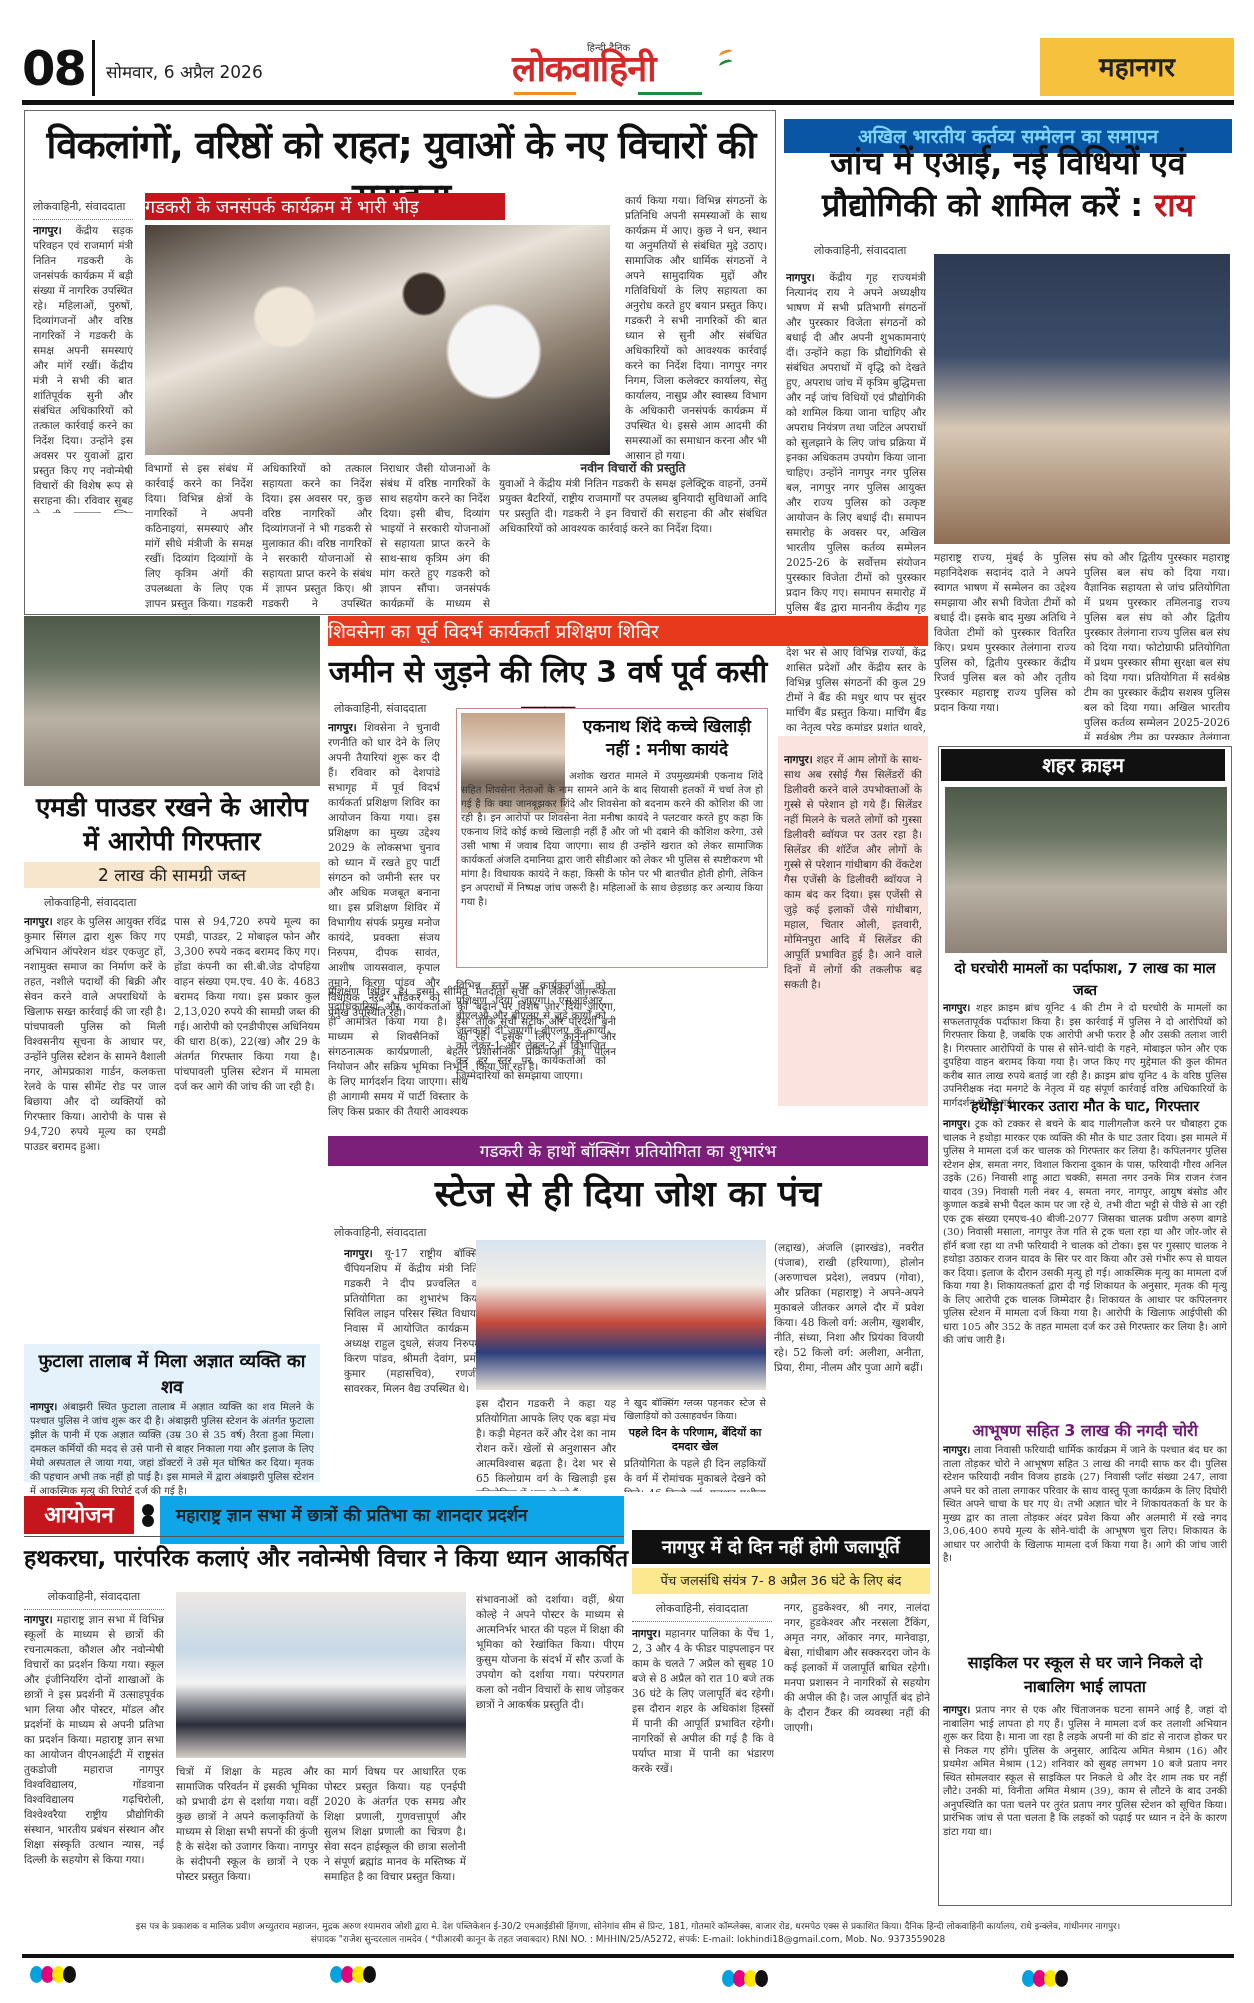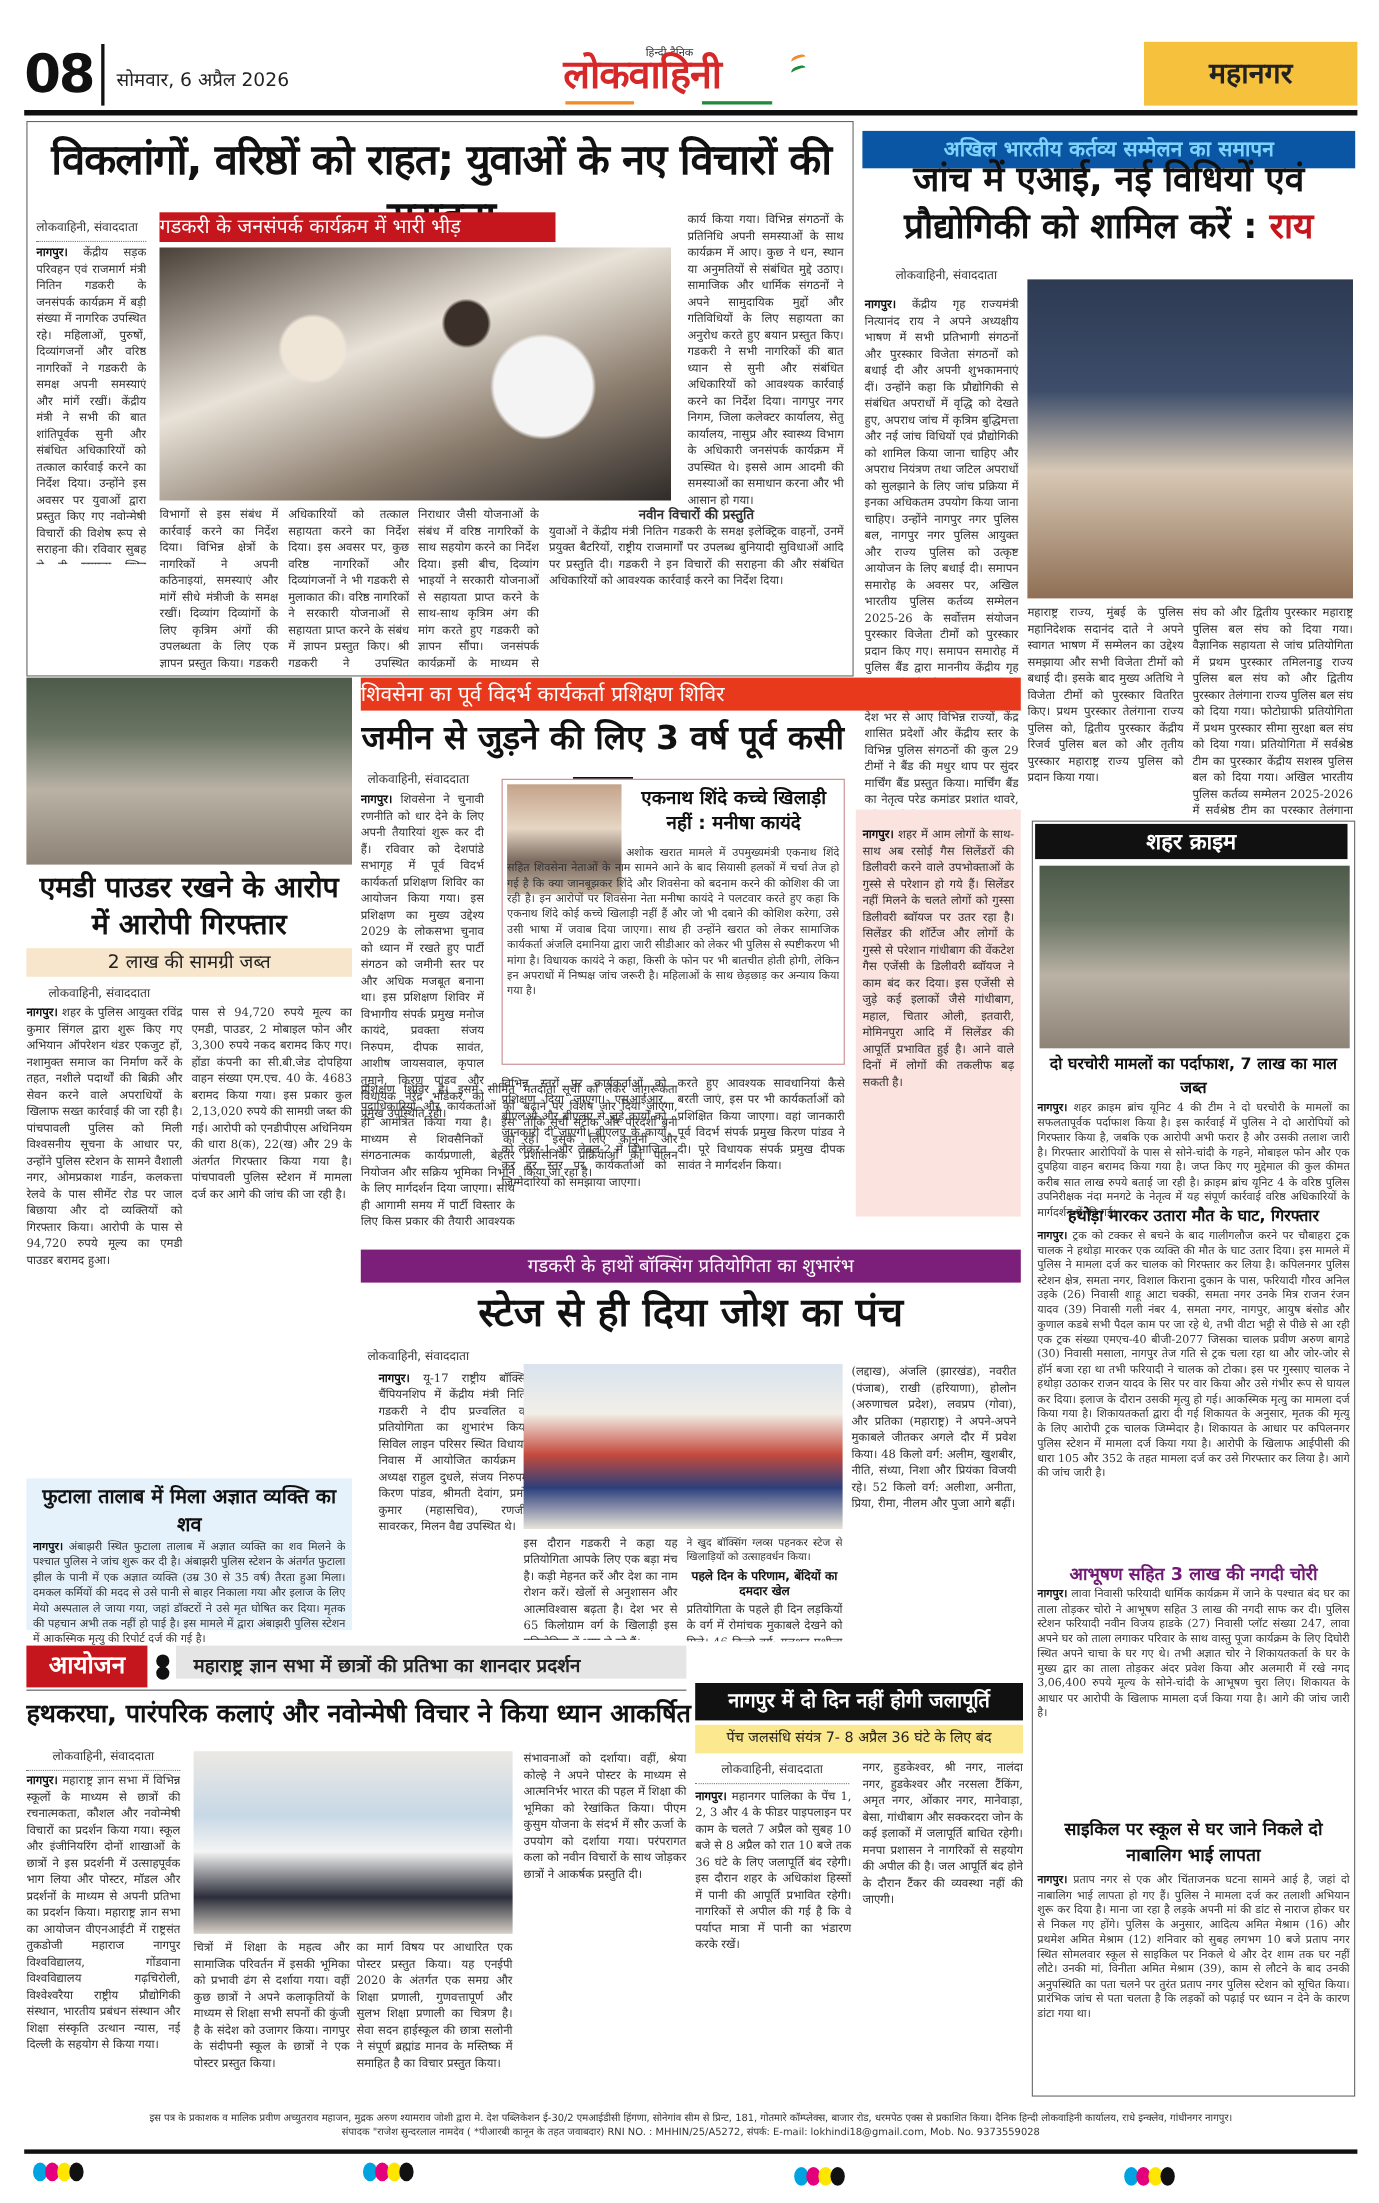--- a/index.html
+++ b/index.html
@@ -83,21 +83,20 @@
   <div class="abs body-text" style="left:0;top:104px;width:112px;height:380px;overflow:hidden;">
     <b>नागपुर।</b>
     <span>शिवसेना ने चुनावी रणनीति को धार देने के लिए अपनी तैयारियां शुरू कर दी हैं। रविवार को देशपांडे सभागृह में पूर्व विदर्भ कार्यकर्ता प्रशिक्षण शिविर का आयोजन किया गया। इस प्रशिक्षण का मुख्य उद्देश्य 2029 के लोकसभा चुनाव को ध्यान में रखते हुए पार्टी संगठन को जमीनी स्तर पर और अधिक मजबूत बनाना था। इस प्रशिक्षण शिविर में विभागीय संपर्क प्रमुख मनोज कायंदे, प्रवक्ता संजय निरुपम, दीपक सावंत, आशीष जायसवाल, कृपाल तुमाने, किरण पांडव और विधायक नरेंद्र भोंडेकर को प्रमुख उपस्थिति रही।</span>
   </div>
   <div class="abs" style="left:128px;top:92px;width:312px;height:260px;border:1px solid #c98a8a;background:#fff;">
     <div class="abs photo indoor" style="left:4px;top:4px;width:104px;height:100px;"></div>
     <div class="abs sans" style="left:112px;top:6px;width:196px;font-size:17px;font-weight:bold;color:#111;text-align:center;line-height:23px;">एकनाथ शिंदे कच्चे खिलाड़ी नहीं : मनीषा कायंदे</div>
     <div class="abs body-text" style="left:4px;top:60px;width:302px;height:194px;overflow:hidden;font-size:10px;line-height:14px;text-indent:108px;">अशोक खरात मामले में उपमुख्यमंत्री एकनाथ शिंदे सहित शिवसेना नेताओं के नाम सामने आने के बाद सियासी हलकों में चर्चा तेज हो गई है कि क्या जानबूझकर शिंदे और शिवसेना को बदनाम करने की कोशिश की जा रही है। इन आरोपों पर शिवसेना नेता मनीषा कायंदे ने पलटवार करते हुए कहा कि एकनाथ शिंदे कोई कच्चे खिलाड़ी नहीं हैं और जो भी दबाने की कोशिश करेगा, उसे उसी भाषा में जवाब दिया जाएगा। साथ ही उन्होंने खरात को लेकर सामाजिक कार्यकर्ता अंजलि दमानिया द्वारा जारी सीडीआर को लेकर भी पुलिस से स्पष्टीकरण भी मांगा है। विधायक कायंदे ने कहा, किसी के फोन पर भी बातचीत होती होगी, लेकिन इन अपराधों में निष्पक्ष जांच जरूरी है। महिलाओं के साथ छेड़छाड़ कर अन्याय किया गया है।</div>
   </div>
   <div class="abs body-text" style="left:128px;top:362px;width:150px;height:120px;overflow:hidden;">विभिन्न स्तरों पर कार्यकर्ताओं को प्रशिक्षण दिया जाएगा। एसआईआर, बीएलओ और बीएलए से जुड़े कार्यों को जानकारी दी जाएगी। बीएलए के कार्यों को लेकर-1 और लेवल-2 में विभाजित कर हर स्तर पर कार्यकर्ताओं को जिम्मेदारियों को समझाया जाएगा।</div>
-  <div class="abs body-text" style="left:288px;top:362px;width:152px;height:120px;overflow:hidden;">करते हुए आवश्यक सावधानियां कैसे बरती जाएं, इस पर भी कार्यकर्ताओं को प्रशिक्षित किया जाएगा। वहां जानकारी पूर्व विदर्भ संपर्क प्रमुख किरण पांडव ने दी। पूरे विधायक संपर्क प्रमुख दीपक सावंत ने मार्गदर्शन किया।</div>
 
   <div class="abs" style="left:450px;top:120px;width:150px;height:370px;background:#fbe4e0;padding:6px;">
     <div class="body-text" style="margin-top:10px;height:262px;overflow:hidden;">
       <b>नागपुर।</b>
       <span>शहर में आम लोगों के साथ-साथ अब रसोई गैस सिलेंडरों की डिलीवरी करने वाले उपभोक्ताओं के गुस्से से परेशान हो गये हैं। सिलेंडर नहीं मिलने के चलते लोगों को गुस्सा डिलीवरी ब्वॉयज पर उतर रहा है। सिलेंडर की शॉर्टेज और लोगों के गुस्से से परेशान गांधीबाग की वेंकटेश गैस एजेंसी के डिलीवरी ब्वॉयज ने काम बंद कर दिया। इस एजेंसी से जुड़े कई इलाकों जैसे गांधीबाग, महाल, चितार ओली, इतवारी, मोमिनपुरा आदि में सिलेंडर की आपूर्ति प्रभावित हुई है। आने वाले दिनों में लोगों की तकलीफ बढ़ सकती है।</span>
     </div>
   </div>
 </div>
 
 <div class="abs photo group" style="left:24px;top:616px;width:296px;height:170px;"></div>
@@ -170,21 +169,21 @@
     </div>
   </div>
 </div>
 
 <div class="abs" style="left:24px;top:1496px;width:600px;height:412px;">
   <div class="abs sans" style="left:0;top:0;width:110px;height:38px;background:#c4161c;color:#fff;font-size:22px;font-weight:bold;text-align:center;line-height:38px;">आयोजन</div>
   <div class="abs" style="left:118px;top:8px;width:14px;height:24px;">
     <div style="width:12px;height:12px;border-radius:50%;background:#111;"></div>
     <div style="width:12px;height:12px;border-radius:50%;background:#111;margin-top:-1px;"></div>
   </div>
-  <div class="abs sans" style="left:136px;top:0;width:464px;height:30px;background:#e5e5e5;font-size:17px;font-weight:bold;color:#222;line-height:38px;padding-left:16px;">महाराष्ट्र ज्ञान सभा में छात्रों की प्रतिभा का शानदार प्रदर्शन</div>
+  <div class="abs sans" style="left:136px;top:0;width:464px;height:48px;background:#0ea5e9;font-size:17px;font-weight:bold;color:#222;line-height:38px;padding-left:16px;">महाराष्ट्र ज्ञान सभा में छात्रों की प्रतिभा का शानदार प्रदर्शन</div>
   <div class="abs" style="left:0;top:40px;width:600px;height:1px;background:#555;"></div>
   <div class="abs sans" style="left:0;top:44px;width:600px;font-size:23px;font-weight:bold;color:#111;line-height:36px;white-space:nowrap;">हथकरघा, पारंपरिक कलाएं और नवोन्मेषी विचार ने किया ध्यान आकर्षित</div>
   <div class="abs byline dotline" style="left:0;top:92px;width:140px;padding-bottom:6px;text-align:center;">लोकवाहिनी, संवाददाता</div>
   <div class="abs body-text" style="left:0;top:116px;width:140px;height:290px;overflow:hidden;">
     <b>नागपुर।</b>
     <span>महाराष्ट्र ज्ञान सभा में विभिन्न स्कूलों के माध्यम से छात्रों की रचनात्मकता, कौशल और नवोन्मेषी विचारों का प्रदर्शन किया गया। स्कूल और इंजीनियरिंग दोनों शाखाओं के छात्रों ने इस प्रदर्शनी में उत्साहपूर्वक भाग लिया और पोस्टर, मॉडल और प्रदर्शनों के माध्यम से अपनी प्रतिभा का प्रदर्शन किया। महाराष्ट्र ज्ञान सभा का आयोजन वीएनआईटी में राष्ट्रसंत तुकडोजी महाराज नागपुर विश्वविद्यालय, गोंडवाना विश्वविद्यालय गढ़चिरोली, विश्वेश्वरैया राष्ट्रीय प्रौद्योगिकी संस्थान, भारतीय प्रबंधन संस्थान और शिक्षा संस्कृति उत्थान न्यास, नई दिल्ली के सहयोग से किया गया।</span>
   </div>
   <div class="abs photo school" style="left:152px;top:96px;width:290px;height:166px;"></div>
   <div class="abs body-text" style="left:152px;top:268px;width:142px;height:138px;overflow:hidden;">चित्रों में शिक्षा के महत्व और सामाजिक परिवर्तन में इसकी भूमिका को प्रभावी ढंग से दर्शाया गया। वहीं कुछ छात्रों ने अपने कलाकृतियों के माध्यम से शिक्षा सभी सपनों की कुंजी है के संदेश को उजागर किया। नागपुर के संदीपनी स्कूल के छात्रों ने एक पोस्टर प्रस्तुत किया।</div>
   <div class="abs body-text" style="left:300px;top:268px;width:142px;height:138px;overflow:hidden;">का मार्ग विषय पर आधारित एक पोस्टर प्रस्तुत किया। यह एनईपी 2020 के अंतर्गत एक समग्र और शिक्षा प्रणाली, गुणवत्तापूर्ण और सुलभ शिक्षा प्रणाली का चित्रण है। सेवा सदन हाईस्कूल की छात्रा सलोनी ने संपूर्ण ब्रह्मांड मानव के मस्तिष्क में समाहित है का विचार प्रस्तुत किया।</div>

